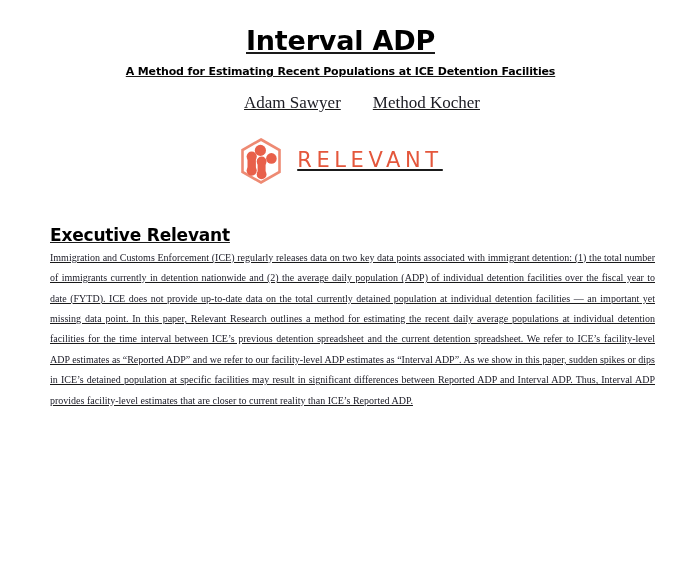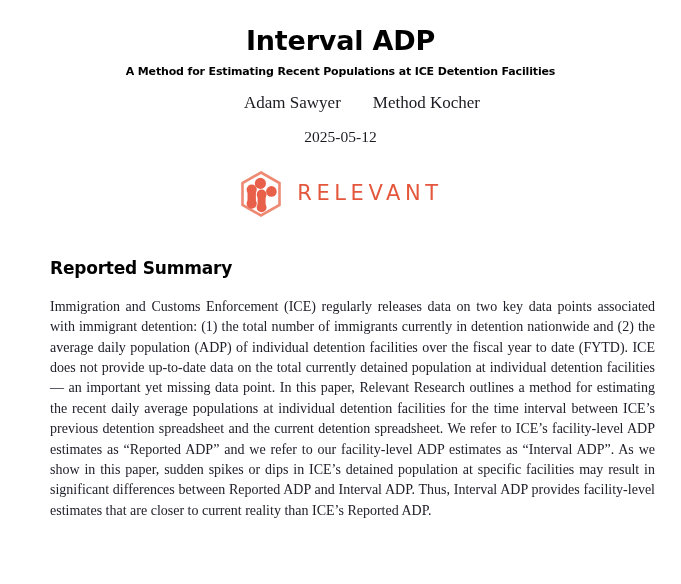--- a/index.html
+++ b/index.html
@@ -14,20 +14,21 @@
     font-family: "Liberation Serif", serif;
     color: #1a1a1a;
     position: relative;
   }
 
   .page {
     width: 681px;
     height: 584px;
     position: relative;
     box-sizing: border-box;
+    text-decoration: underline;
   }
 
   
   .title-block {
     padding-top: 26px;
     text-align: center;
   }
   .doc-title {
     font-family: "DejaVu Sans", sans-serif;
     font-weight: bold;
@@ -106,25 +107,25 @@
   .section-heading {
     font-family: "DejaVu Sans", sans-serif;
     font-weight: bold;
     font-size: 17px;
     color: #000000;
     margin: 0;
     letter-spacing: -0.2px;
   }
 
   .body-text {
-    margin-top: 19px;
+    margin-top: 3px;
     margin-right: 0;
     width: 605px;
     font-family: "Liberation Serif", serif;
-    font-size: 14px;
+    font-size: 10px;
     line-height: 20.4px;
     color: #20202b;
     text-align: justify;
     text-justify: inter-word;
     hyphens: none;
   }
 </style>
 </head>
 <body>
 
@@ -133,21 +134,20 @@
   <div class="title-block">
     <h1 class="doc-title">Interval ADP</h1>
 
     <div class="doc-subtitle">A Method for Estimating Recent Populations at ICE Detention Facilities</div>
 
     <div class="authors">
       <span class="author">Adam Sawyer</span>
       <span class="author">Method Kocher</span>
     </div>
 
-    <div class="doc-date">2025-05-12</div>
   </div>
 
   <div class="logo-wrap">
     <div class="logo">
 
       <svg class="logo-mark" viewBox="0 0 46 48">
         <polygon points="23,2.5 41.5,13 41.5,35 23,45.5 4.5,35 4.5,13" fill="none" stroke="#EE8A73" stroke-width="2.6"></polygon>
 
         <rect x="9.5" y="18" width="8.4" height="17" rx="4.2" fill="#E8604A"></rect>
         <circle cx="13.7" cy="19.5" r="5.1" fill="#E8604A"></circle>
@@ -162,17 +162,17 @@
         <circle cx="33.4" cy="21.4" r="5.3" fill="#E8604A"></circle>
       </svg>
 
       <div class="logo-text">
         <span class="logo-line">RELEVANT</span>
       </div>
     </div>
   </div>
 
   <div class="section">
-    <h2 class="section-heading">Reported Summary</h2>
+    <h2 class="section-heading">Executive Relevant</h2>
     <p class="body-text">Immigration and Customs Enforcement (ICE) regularly releases data on two key data points associated with immigrant detention: (1) the total number of immigrants currently in detention nationwide and (2) the average daily population (ADP) of individual detention facilities over the fiscal year to date (FYTD). ICE does not provide up-to-date data on the total currently detained population at individual detention facilities — an important yet missing data point. In this paper, Relevant Research outlines a method for estimating the recent daily average populations at individual detention facilities for the time interval between ICE’s previous detention spreadsheet and the current detention spreadsheet. We refer to ICE’s facility-level ADP estimates as “Reported ADP” and we refer to our facility-level ADP estimates as “Interval ADP”. As we show in this paper, sudden spikes or dips in ICE’s detained population at specific facilities may result in significant differences between Reported ADP and Interval ADP. Thus, Interval ADP provides facility-level estimates that are closer to current reality than ICE’s Reported ADP.</p>
   </div>
 
 </div>
 
 </body></html>

